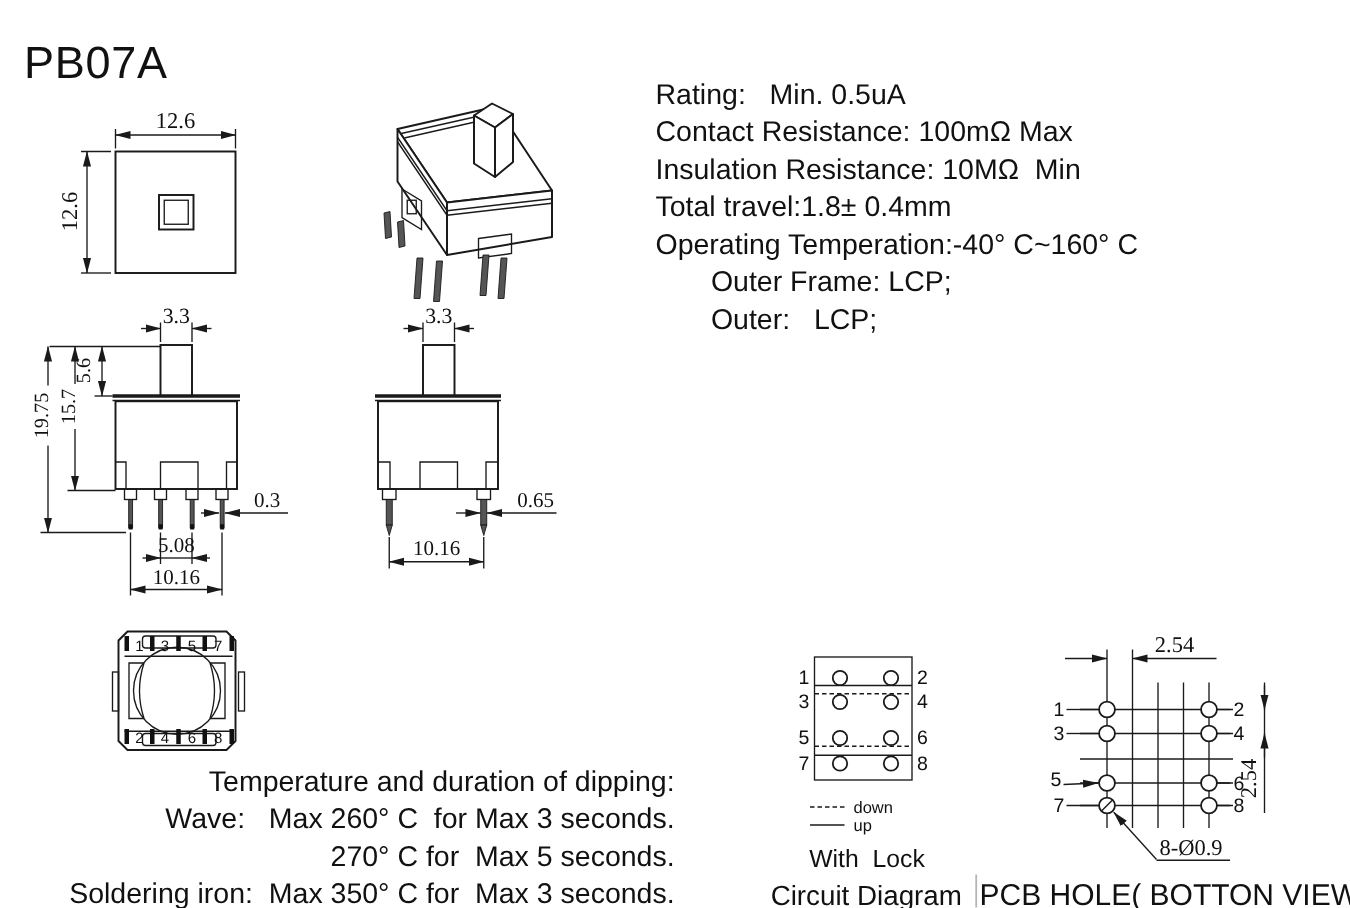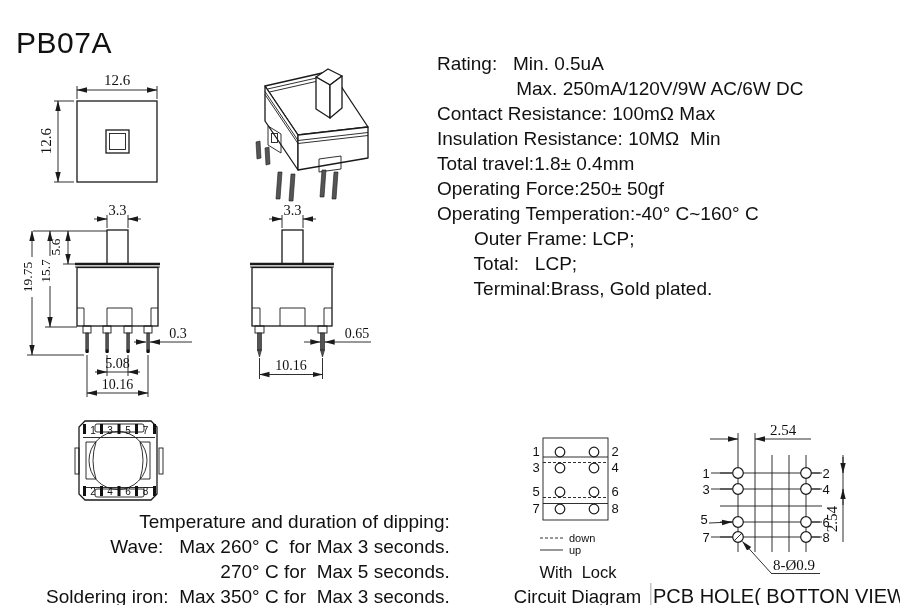--- a/index.html
+++ b/index.html
@@ -34,29 +34,26 @@
       <marker id="arw" markerWidth="11" markerHeight="7" refX="10" refY="3.5" orient="auto-start-reverse" markerUnits="userSpaceOnUse">
         <path d="M0,0.8 L10.4,3.5 L0,6.2 Z" fill="#1a1a1a"></path>
       </marker>
     </defs>
   </svg>
 
   <div id="title" class="abs">PB07A</div>
 
   <div id="specs" class="abs textblock">
     <div>Rating:   Min. 0.5uA</div>
-    <div>               Max. 250mA/120V/9W AC/6W DC</div>
     <div>Contact Resistance: 100mΩ Max</div>
     <div>Insulation Resistance: 10MΩ  Min</div>
     <div>Total travel:1.8± 0.4mm</div>
-    <div>Operating Force:250± 50gf</div>
     <div>Operating Temperation:-40° C~160° C</div>
     <div>       Outer Frame: LCP;</div>
-    <div>       Total:   LCP;</div>
-    <div>       Terminal:Brass, Gold plated.</div>
+    <div>       Outer:   LCP;</div>
   </div>
 
   <div id="dipping" class="abs textblock">
     <div>Temperature and duration of dipping:</div>
     <div>    Wave:   Max 260° C  for Max 3 seconds.</div>
     <div>                           270° C for  Max 5 seconds.</div>
     <div>    Soldering iron:  Max 350° C for  Max 3 seconds.</div>
   </div>
 
   <svg class="abs" style="left:15px;top:45px;" width="210" height="150" viewBox="0 0 210 150">

